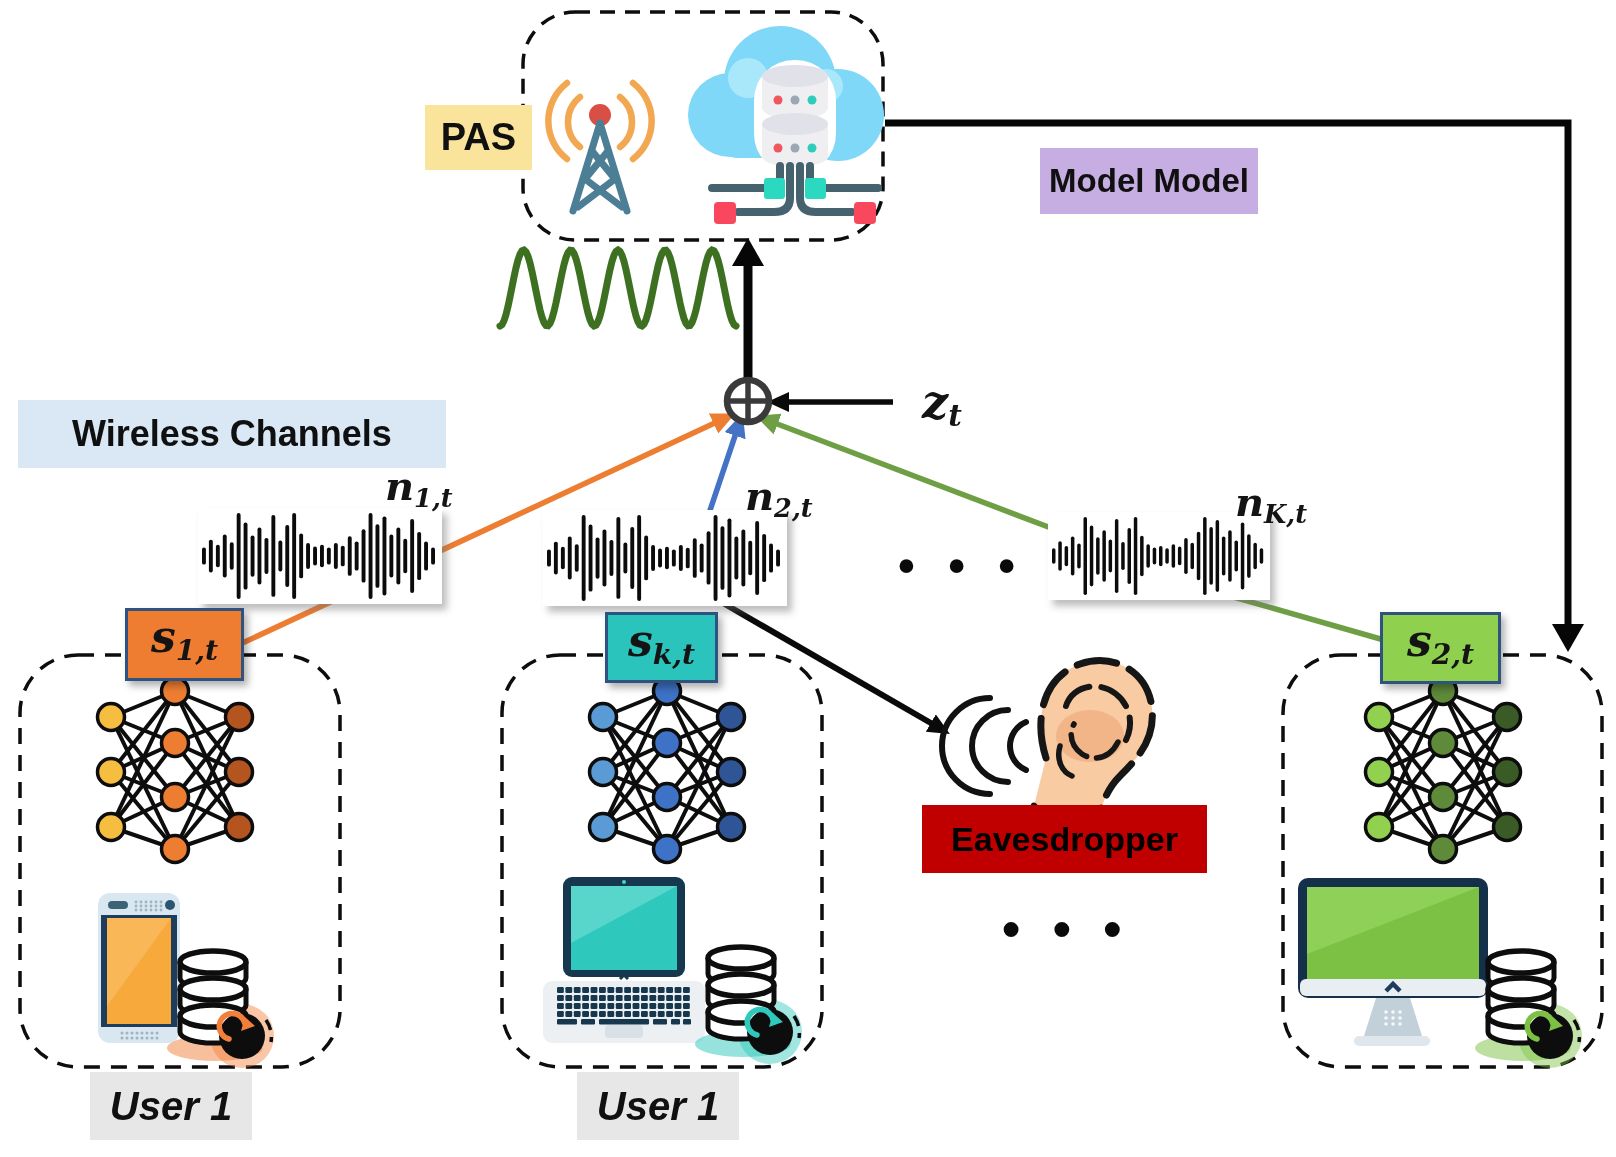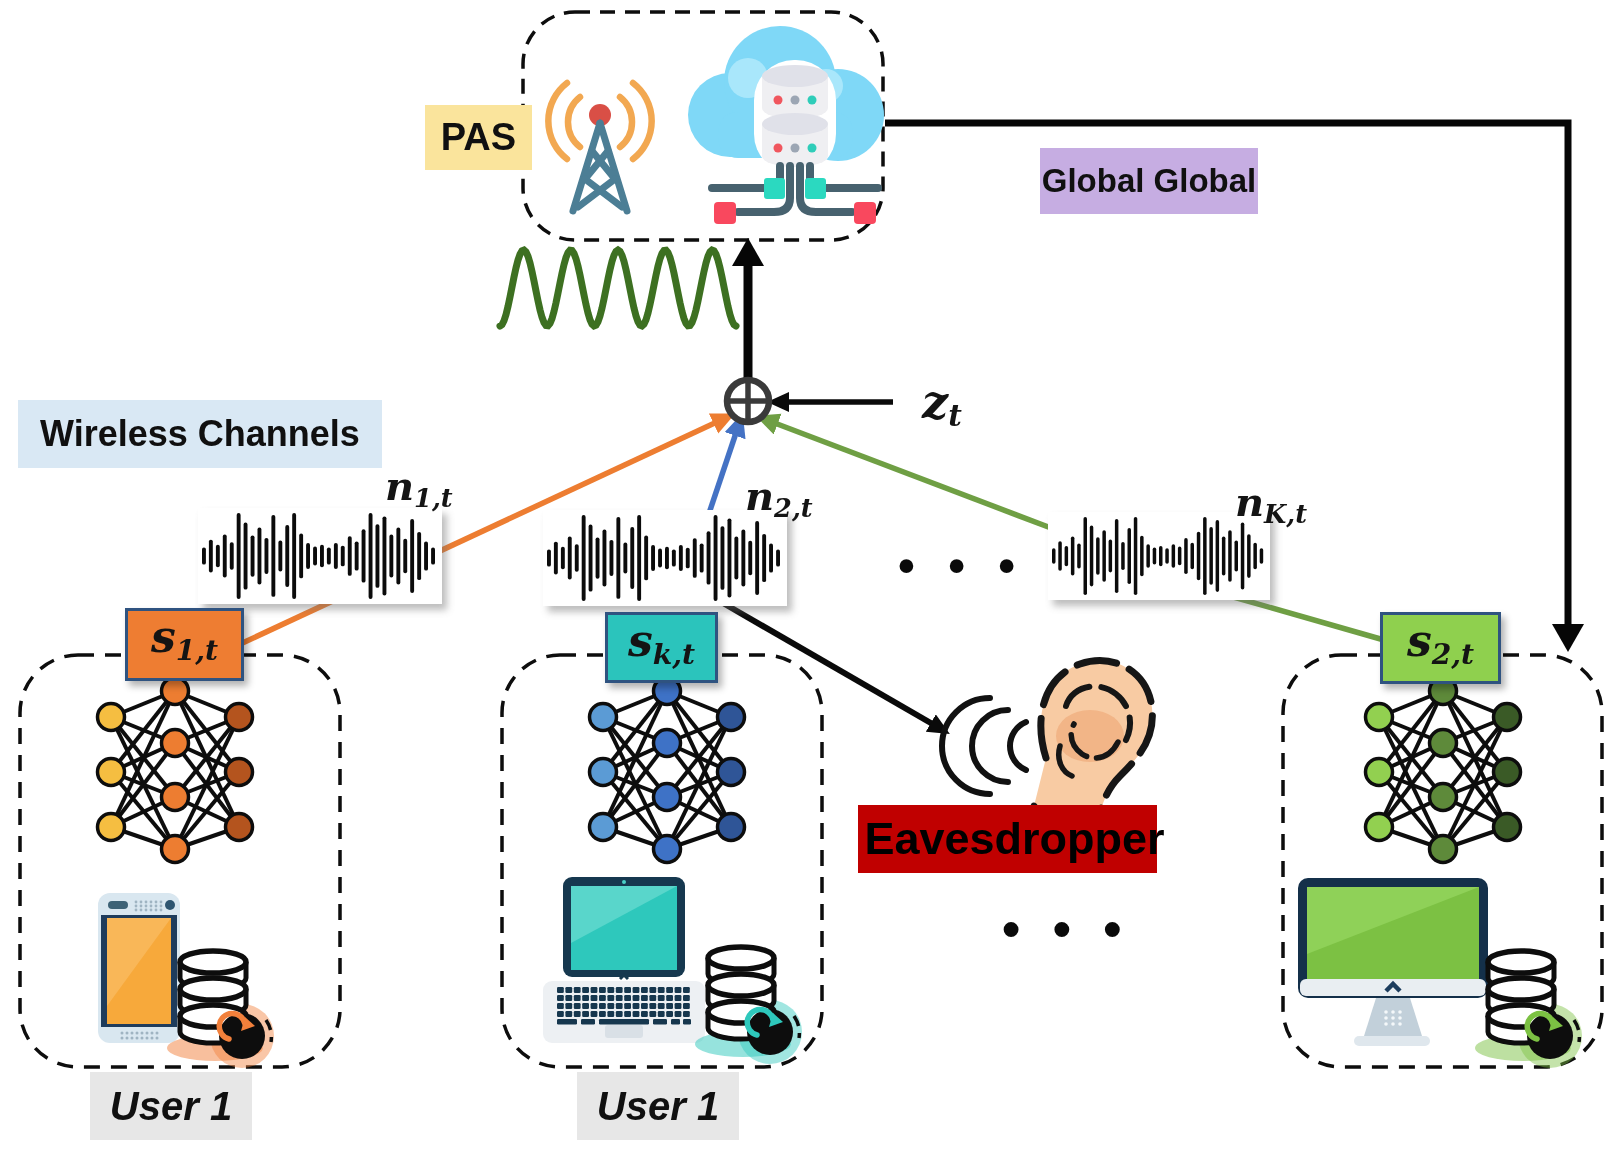--- a/index.html
+++ b/index.html
@@ -5,22 +5,22 @@
   html,body{margin:0;padding:0;background:#ffffff;}
   #stage{position:relative;width:1616px;height:1157px;background:#ffffff;overflow:hidden;
          font-family:"Liberation Sans",sans-serif;}
   svg{position:absolute;left:0;top:0;overflow:visible;}
   #overlay,#icons{width:1616px;height:1157px;}
   #overlay{z-index:1;} .wf{z-index:2;} #icons{z-index:3;}
   .tag{position:absolute;z-index:4;display:flex;align-items:center;justify-content:center;
        font-weight:700;color:#101010;text-align:center;}
   .pas{left:408px;top:105px;width:107px;height:65px;font-size:38px;background:#FAE49C;margin-left:17px;}
   .global{left:1040px;top:148px;width:218px;height:66px;font-size:33px;background:#C6ADE2;}
-  .wireless{left:18px;top:400px;width:364px;height:68px;font-size:36px;background:#D9E8F4;}
-  .eaves{left:858px;top:805px;width:285px;height:68px;font-size:45px;background:#C00000;color:#000;padding-left:14px;}
+  .wireless{left:18px;top:400px;width:428px;height:68px;font-size:36px;background:#D9E8F4;}
+  .eaves{left:922px;top:805px;width:285px;height:68px;font-size:34px;background:#C00000;color:#000;}
   .userlab{background:#E7E7E7;font-size:40px;width:162px;height:68px;font-style:italic;}
   .u1{left:90px;top:1072px;} .u2{left:577px;top:1072px;} .u3{left:1372px;top:1072px;width:161px;height:67px;}
   .math{position:absolute;z-index:5;font-family:"DejaVu Serif",serif;font-style:italic;color:#141414;
         display:flex;align-items:baseline;justify-content:center;}
   .math sub{font-size:.64em;transform:translateY(.28em);font-style:italic;}
   .s-box{font-weight:700;font-size:44px;border:3px solid #2F5380;box-shadow:4px 5px 7px rgba(0,0,0,.3);}
   .s1{left:125px;top:608px;width:113px;height:67px;background:#EE7D32;}
   .sk{left:605px;top:612px;width:107px;height:65px;background:#2BC4BC;}
   .s2{left:1380px;top:612px;width:115px;height:66px;background:#8FD04E;}
   .noise{font-weight:600;font-size:40px;background:transparent;}
@@ -552,21 +552,21 @@
         <path d="M1488,1016 v16 a33,11 0 0 0 66,0 v-16" fill="#fff" stroke="#0d0d0d" stroke-width="5"></path>
         <ellipse cx="1521" cy="1016" rx="33" ry="11" fill="#fff" stroke="#0d0d0d" stroke-width="5.5"></ellipse>
         <path d="M1574,1020 A30,30 0 0 1 1579,1042" fill="none" stroke="#0d0d0d" stroke-width="3.5" stroke-dasharray="11 7"></path>
         <circle cx="1550" cy="1036" r="23" fill="#0d0d0d"></circle>
         <path d="M1537,1039 A13,13 0 1 1 1553,1024" fill="none" stroke="#7CC143" stroke-width="5.5" stroke-linecap="round"></path>
         <polygon points="1553,1017 1563,1026 1549,1031" fill="#7CC143"></polygon>
       </g>
   </svg>
 
   <div class="tag pas">PAS</div>
-  <div class="tag global">Global Global</div>
+  <div class="tag global">Model Model</div>
   <div class="tag wireless">Wireless Channels</div>
   <div class="tag eaves">Eavesdropper</div>
   <div class="tag userlab u1">User 1</div>
   <div class="tag userlab u2">User 1</div>
 
   <div class="math s-box s1">
     <span>s</span>
       <sub>1,t</sub>
   </div>
   <div class="math s-box sk">

